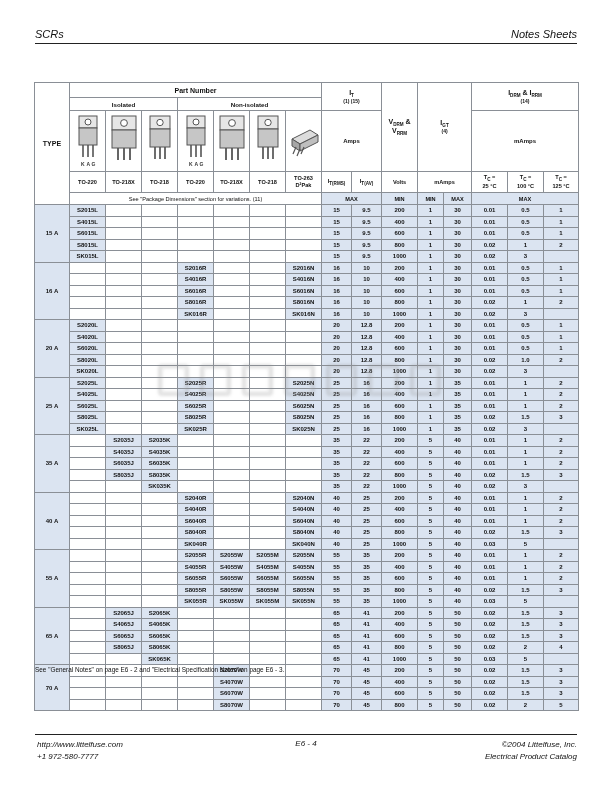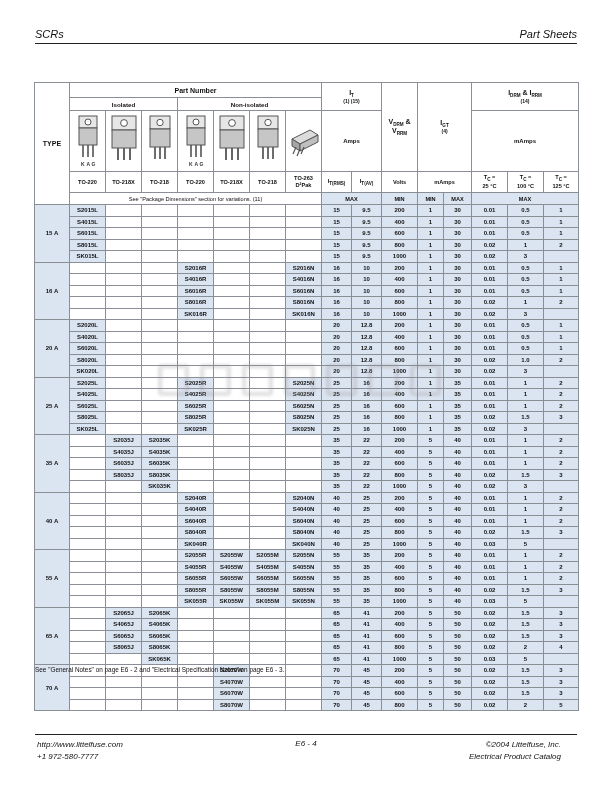--- a/index.html
+++ b/index.html
@@ -58,40 +58,40 @@
   
   .table-footnote {
     position:absolute; left:35px; top:666px; font-size:6.4px; color:#111;
   }
 
   
   .footer-rule { position:absolute; left:35px; right:35px; top:734px; border-top:1px solid #222; }
   .footer { position:absolute; left:35px; right:35px; top:739px; font-size:8px; font-style:italic; }
   .footer .fl { position:absolute; left:2px; top:0; line-height:1.45; }
   .footer .fc { position:absolute; left:0; right:0; top:0; text-align:center;font-style:italic; }
-  .footer .fr { position:absolute; right:16px; top:0; text-align:right; line-height:1.45; }
+  .footer .fr { position:absolute; right:0; top:0; text-align:right; line-height:1.45; }
 
   
   .watermark {
     position:absolute; left:158px; top:364px; display:flex; gap:11px;
     opacity:.26; filter:blur(1.6px); pointer-events:none;
   }
   .watermark i {
     width:25px; height:26px; border:3px solid #8a8a8a; border-radius:4px;
     box-shadow:inset 0 0 0 2px #b5b5b5;
   }
 </style>
 </head>
 <body>
 
 <div class="sheet">
 
   <div class="doc-header">
     <span>SCRs</span>
-    <span>Part Sheets</span>
+    <span>Notes Sheets</span>
   </div>
 
   <table class="spec">
     <colgroup>
       <col style="width:35px">
       <col style="width:36px">
         <col style="width:36px">
         <col style="width:36px">
       <col style="width:36px">
         <col style="width:36px">

